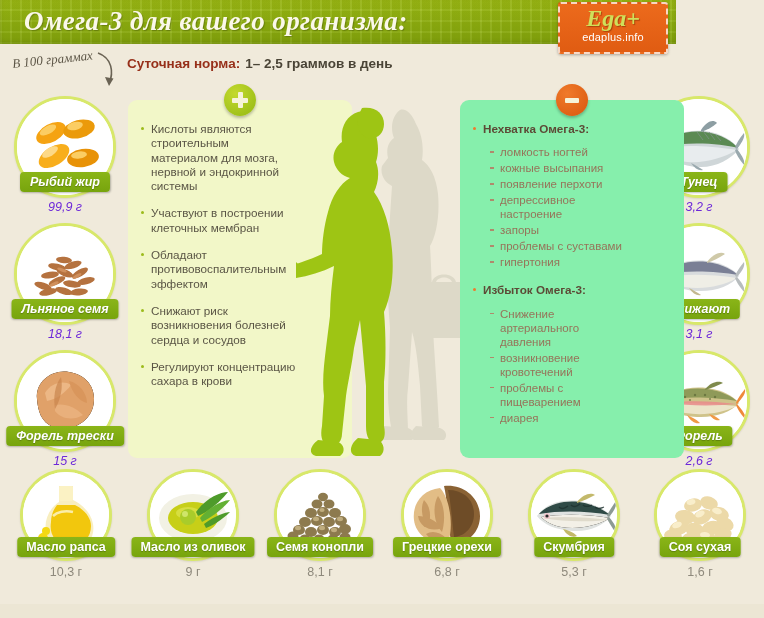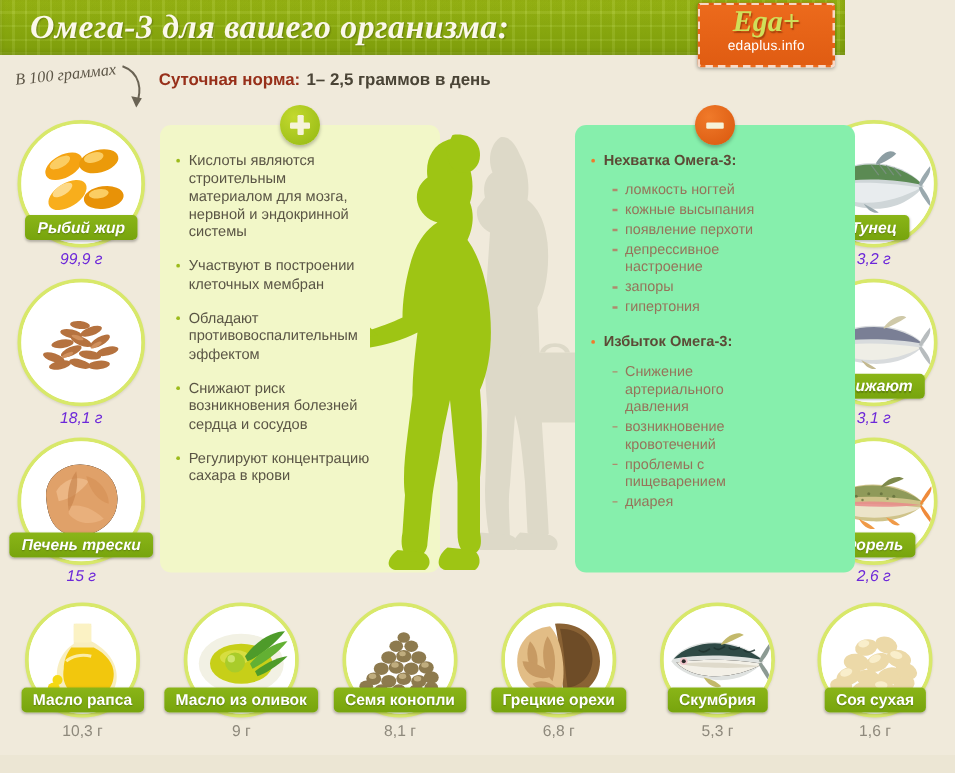--- a/index.html
+++ b/index.html
@@ -126,21 +126,21 @@
   }
   .sub-list li:before{
     content:"";position:absolute;left:0;top:6px;
     width:4px;height:1.5px;background:#b08a6c;
   }
 
   
   #silhouette{position:absolute;left:296px;top:96px;width:178px;height:366px;}
 
   
-  #bottom-row{position:absolute;left:0;top:482px;width:764px;height:118px;}
+  #bottom-row{position:absolute;left:0;top:469px;width:764px;height:118px;}
   .bfood{position:absolute;top:0;width:128px;text-align:center;}
   .bfood .bcirc{
     position:absolute;left:50%;top:0;transform:translateX(-50%);
     width:86px;height:86px;border-radius:50%;
     background:#fff;border:3px solid #d8e86a;
     box-shadow:0 1px 2px rgba(0,0,0,.10);overflow:hidden;
   }
   .bfood .tag{
     position:absolute;left:50%;top:68px;transform:translateX(-50%);
     background:linear-gradient(180deg,#8ab518 0%,#77a40d 100%);
@@ -218,36 +218,37 @@
             <ellipse cx="47" cy="65" rx="9" ry="3.4" transform="rotate(16 47 65)"></ellipse>
             <ellipse cx="62" cy="66" rx="9" ry="3.4" transform="rotate(-6 62 66)"></ellipse>
           </g>
           <g fill="#cf8f5c">
             <ellipse cx="37" cy="58" rx="5" ry="1.6" transform="rotate(-24 37 58)"></ellipse>
             <ellipse cx="60" cy="50" rx="5" ry="1.6" transform="rotate(-30 60 50)"></ellipse>
             <ellipse cx="45" cy="44" rx="5" ry="1.6" transform="rotate(20 45 44)"></ellipse>
           </g>
         </svg>
       </div>
+      <div class="tag">Льняное семя</div>
       <div class="grams">18,1 г</div>
     </div>
 
     <div class="food">
       <div class="circ">
         <svg width="96" height="96" viewBox="0 0 96 96">
           <rect width="96" height="96" fill="#ffffff"></rect>
           <path d="M20 46 C18 28, 36 16, 52 19 C72 22, 80 38, 76 54 C72 70, 52 80, 36 74 C24 69, 21 58, 20 46 Z" fill="#e3a householder"></path>
           <path d="M20 46 C18 28, 36 16, 52 19 C72 22, 80 38, 76 54 C72 70, 52 80, 36 74 C24 69, 21 58, 20 46 Z" fill="#e0a169"></path>
           <path d="M28 40 C34 30, 46 27, 54 32 C48 40, 40 46, 30 48 Z" fill="#ecb785"></path>
           <path d="M52 28 C62 30, 70 40, 70 50 C62 48, 55 40, 52 28 Z" fill="#d9965c"></path>
           <path d="M38 52 C48 50, 58 54, 66 62 C56 68, 44 66, 38 58 Z" fill="#e9b07c"></path>
           <path d="M44 24 C46 34, 44 46, 38 56 C36 44, 38 32, 44 24 Z" fill="#c9854d" opacity=".7"></path>
         </svg>
       </div>
-      <div class="tag">Печень трески</div>
+      <div class="tag">Форель трески</div>
       <div class="grams">15 г</div>
     </div>
   </div>
 
   <div class="side-col" id="col-right">
 
     <div class="food">
       <div class="circ">
         <svg width="96" height="96" viewBox="0 0 96 96">
           <rect width="96" height="96" fill="#ffffff"></rect>
@@ -380,20 +381,21 @@
       <span class="sym bar-h"></span>
     </div>
     <div class="p-list">
       <div class="p-item head">Нехватка Омега-3:</div>
       <ul class="sub-list">
         <li>ломкость ногтей</li>
         <li>кожные высыпания</li>
         <li>появление перхоти</li>
         <li>депрессивное настроение</li>
         <li>запоры</li>
+        <li>проблемы с суставами</li>
         <li>гипертония</li>
       </ul>
       <div class="p-item head">Избыток Омега-3:</div>
       <ul class="sub-list">
         <li>Снижение артериального давления</li>
         <li>возникновение кровотечений</li>
         <li>проблемы с пищеварением</li>
         <li>диарея</li>
       </ul>
     </div>

